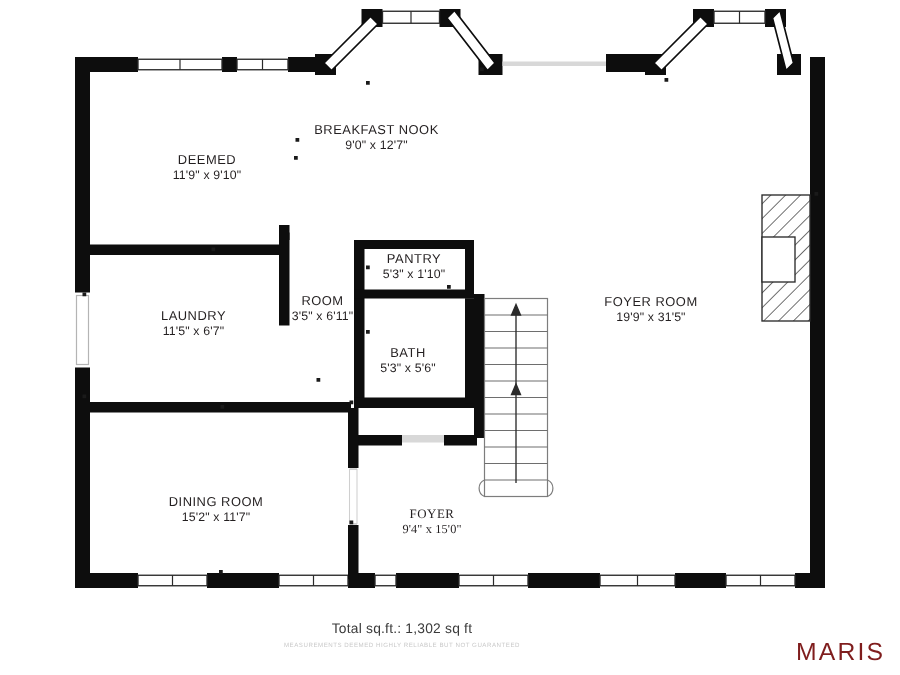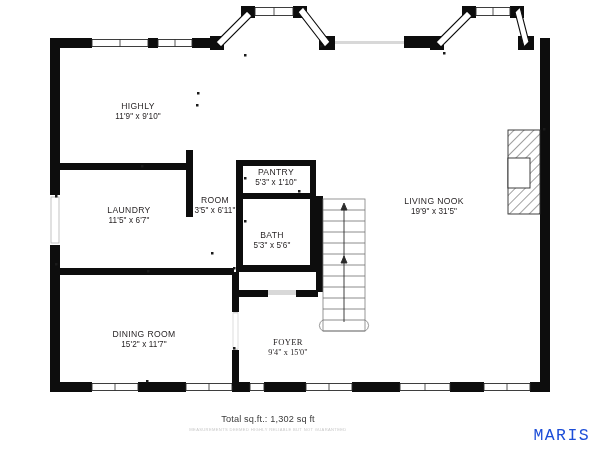--- a/index.html
+++ b/index.html
@@ -71,22 +71,22 @@
     letter-spacing: 0.35px;
     margin-top: 3px;
     padding-left: 40px;
   }
   #watermark {
     position: absolute;
     right: 10px;
     top: 426px;
     font-size: 16.5px;
     letter-spacing: 1.4px;
-    color: #1d4ed8;
-    font-family: Liberation Mono, monospace;
+    color: #7f1d1d;
+    font-family: Liberation Sans, sans-serif;
     pointer-events: none;
   }
 </style>
 </head>
 <body>
 
 <div id="plan-root">
 
   <svg id="floorplan-svg" viewBox="0 0 600 450" xmlns="http://www.w3.org/2000/svg">
 
@@ -270,27 +270,31 @@
       <rect x="443" y="52" width="2.5" height="2.5"></rect>
       <rect x="298" y="190" width="2.5" height="2.5"></rect>
       <rect x="233" y="267" width="2.5" height="2.5"></rect>
       <rect x="233" y="347" width="2.5" height="2.5"></rect>
       <rect x="320" y="45" width="2.5" height="2.5"></rect>
     </g>
 
   </svg>
 
   <div class="room-label" style="left:138px; top:112px;">
-    <span class="rl-name">HIGHLY</span>
+    <span class="rl-name">DEEMED</span>
     <span class="rl-dims">11'9" x 9'10"</span>
   </div>
 
+  <div class="room-label" style="left:251px; top:92px;">
+    <span class="rl-name">BREAKFAST NOOK</span>
+    <span class="rl-dims">9'0" x 12'7"</span>
+  </div>
 
   <div class="room-label" style="left:434px; top:207px;">
-    <span class="rl-name">LIVING NOOK</span>
+    <span class="rl-name">FOYER ROOM</span>
     <span class="rl-dims">19'9" x 31'5"</span>
   </div>
 
   <div class="room-label" style="left:129px; top:216px;">
     <span class="rl-name">LAUNDRY</span>
     <span class="rl-dims">11'5" x 6'7"</span>
   </div>
 
   <div class="room-label" style="left:215px; top:206px;">
     <span class="rl-name">ROOM</span>

